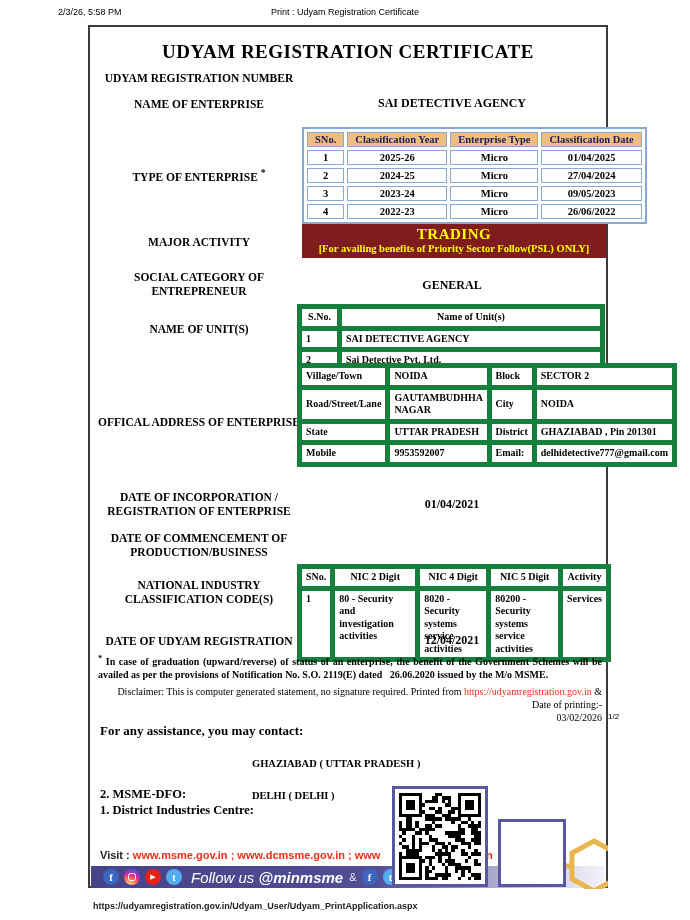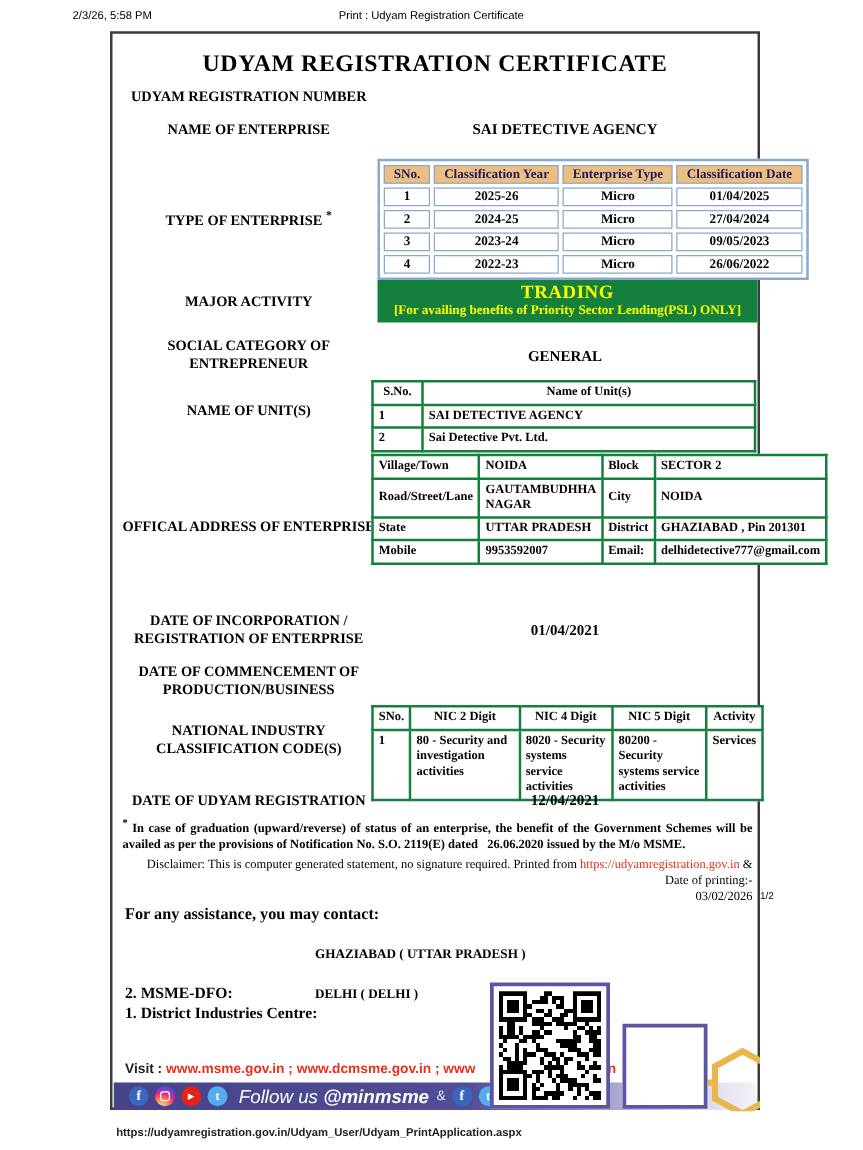--- a/index.html
+++ b/index.html
@@ -21,27 +21,27 @@
   .lbl { position:absolute; left:6px; width:206px; text-align:center; font-weight:bold; font-size:11.5px; line-height:1.25; }
   .val { position:absolute; left:212px; width:300px; text-align:center; font-weight:bold; font-size:12px; }
 
   
   .cls-table { position:absolute; top:100px; left:212px; border-collapse:separate; border-spacing:3px; border:2px solid #8AA9CF; background:#fff; }
   .cls-table th, .cls-table td { border:1.5px solid #8AA9CF; font-size:10.5px; text-align:center; padding:1px 7px; white-space:nowrap; }
   .cls-table th { background:#EDBE7F; color:#1b1b5e; font-weight:bold; }
   .cls-table td { font-weight:bold; }
 
   
-  .banner { position:absolute; top:197px; left:212px; width:304px; background:#15803d; color:#FFFF00; text-align:center; padding:2px 2px 4px; }
+  .banner { position:absolute; top:197px; left:212px; width:304px; background:#7f1d1d; color:#FFFF00; text-align:center; padding:2px 2px 4px; }
   .banner .big { font-size:15px; font-weight:bold; letter-spacing:.5px; }
   .banner .note { font-size:10.5px; font-weight:bold; }
 
   
   .bk-table { border-collapse:collapse; background:#fff; }
-  .bk-table th, .bk-table td { border:2px solid #15803d; font-weight:bold; font-size:10px; padding:2px 4px; line-height:1.25; }
+  .bk-table th, .bk-table td { border:5px solid #15803d; font-weight:bold; font-size:10px; padding:2px 4px; line-height:1.25; }
 
   .units-table { position:absolute; top:277px; left:207px; width:308px; }
   .units-table th { text-align:center; }
   .units-table td { text-align:left; }
   .units-table .sno { width:40px; }
 
   .addr-table { position:absolute; top:336px; left:207px; width:310px; }
   .addr-table td { text-align:left; vertical-align:middle; }
   .addr-table .c1 { width:76px; } .addr-table .c2 { width:92px; }
   .addr-table .c3 { width:46px; } .addr-table .c4 { width:96px; }
@@ -143,21 +143,21 @@
         <td>2022-23</td>
         <td>Micro</td>
         <td>26/06/2022</td>
       </tr>
     </tbody>
   </table>
 
   <div class="lbl" style="top:208px;">MAJOR ACTIVITY</div>
   <div class="banner">
     <div class="big">TRADING</div>
-    <div class="note">[For availing benefits of Priority Sector Lending(PSL) ONLY]</div>
+    <div class="note">[For availing benefits of Priority Sector Follow(PSL) ONLY]</div>
   </div>
 
   <div class="lbl" style="top:243px;">SOCIAL CATEGORY OF ENTREPRENEUR</div>
   <div class="val" style="top:251px;">GENERAL</div>
 
   <div class="lbl" style="top:295px;">NAME OF UNIT(S)</div>
   <table class="bk-table units-table">
     <thead>
       <tr>
         <th class="sno">S.No.</th>

